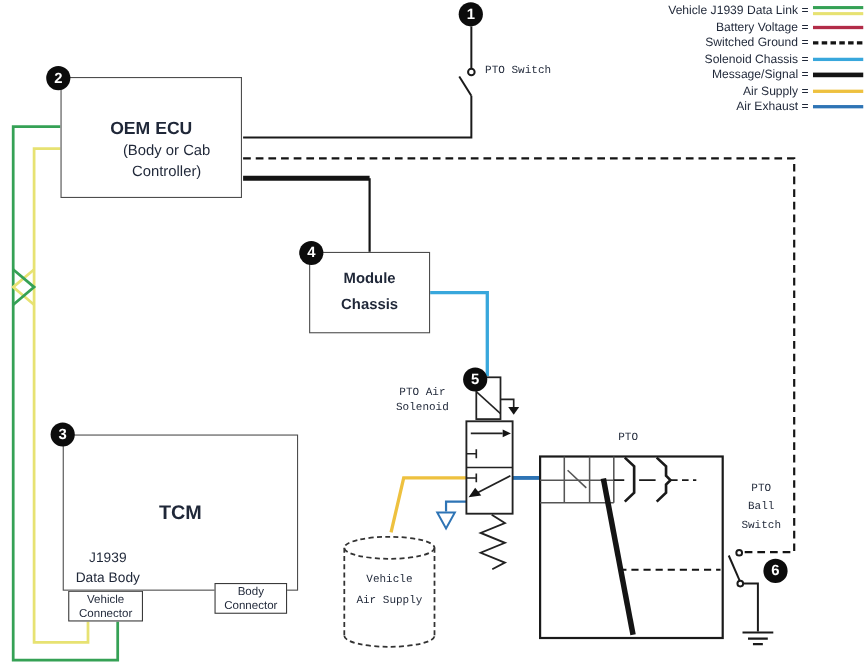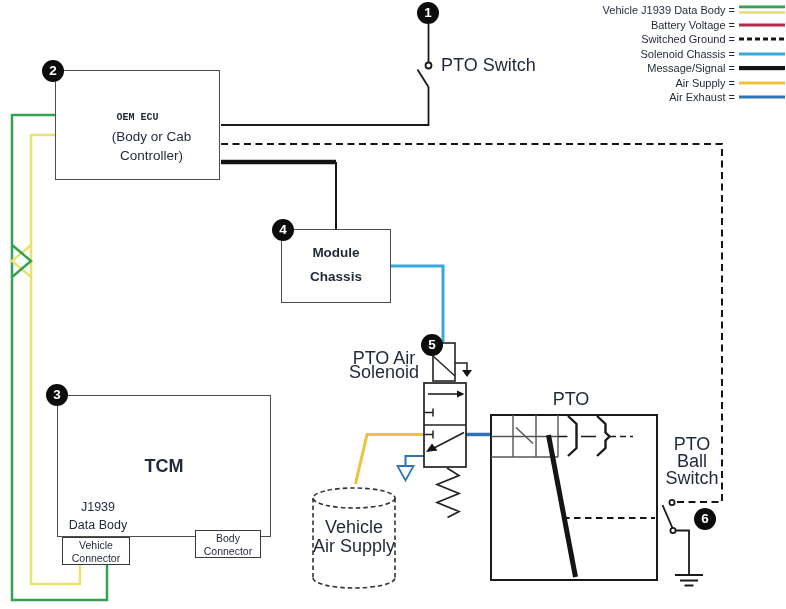--- a/index.html
+++ b/index.html
@@ -2,21 +2,21 @@
 <html><head>
 <meta charset="utf-8">
 <style>
   html,body{margin:0;padding:0;background:#fff;}
   #stage{position:relative;width:786px;height:609px;background:#ffffff;overflow:hidden;
          font-family:"Liberation Sans",sans-serif;color:#1f2738;}
   svg.layer{position:absolute;left:0;top:0;}
   .box{position:absolute;background:#fff;border:1.5px solid #4d4d4d;box-sizing:border-box;}
   .conn{position:absolute;background:#fff;border:1.3px solid #3a3a3a;box-sizing:border-box;
         font-size:10.5px;line-height:13px;text-align:center;padding-top:1px;z-index:4;}
-  .lbl{position:absolute;font-size:18px;line-height:14px;white-space:nowrap;z-index:3;}
+  .lbl{position:absolute;font-size:10px;line-height:14px;white-space:nowrap;z-index:3;font-family:Liberation Mono, monospace;}
   .ctr{text-align:center;}
   .marker{position:absolute;width:22px;height:22px;border-radius:50%;background:#0c0c0c;color:#fff;
           font-weight:bold;font-size:13.5px;line-height:22px;text-align:center;z-index:6;}
   .boxtext{position:absolute;z-index:3;text-align:center;}
   #legend{position:absolute;top:3px;right:1px;z-index:5;}
   .lgrow{display:flex;justify-content:flex-end;align-items:center;height:14.5px;gap:4px;}
   .lgrow .lgl{font-size:11px;white-space:nowrap;}
   .b{font-weight:bold;}
 </style>
 </head>
@@ -91,21 +91,21 @@
 
     <g stroke="#333" stroke-width="1.6" stroke-dasharray="4.5 3" fill="none">
       <ellipse cx="354" cy="498" rx="41" ry="10" fill="#fff"></ellipse>
       <path d="M313 498 V578 M395 498 V578"></path>
       <path d="M313 578 A41 10 0 0 0 395 578"></path>
     </g>
   </svg>
 
   <div class="box" style="left:55px;top:70px;width:165px;height:110px;z-index:2;"></div>
   <div class="boxtext" style="left:57px;top:108px;width:161px;line-height:19px;">
-    <div class="b" style="font-size:10px;font-family:Liberation Mono, monospace;">OEM ECU</div>
+    <div class="b" style="font-size:16px;">OEM ECU</div>
     <div style="font-size:13.5px;padding-left:28px;">(Body or Cab Controller)</div>
   </div>
 
   <div class="box" style="left:281px;top:229px;width:110px;height:74px;z-index:2;"></div>
   <div class="boxtext b" style="left:281px;top:241px;width:110px;font-size:13.5px;line-height:24px;">
     <div>Module</div>
     <div>Chassis</div>
   </div>
 
   <div class="box" style="left:57px;top:395px;width:214px;height:142px;z-index:2;"></div>
@@ -147,21 +147,21 @@
 
   <div class="marker" style="left:417px;top:2px;">1</div>
   <div class="marker" style="left:42px;top:60px;">2</div>
   <div class="marker" style="left:46px;top:384px;">3</div>
   <div class="marker" style="left:272px;top:219px;">4</div>
   <div class="marker" style="left:421px;top:334px;">5</div>
   <div class="marker" style="left:694px;top:508px;">6</div>
 
   <div id="legend">
     <div class="lgrow">
-      <span class="lgl">Vehicle J1939 Data Body =</span>
+      <span class="lgl">Vehicle J1939 Data Link =</span>
       <svg width="46" height="12">
         <rect x="0" y="1.5" width="46" height="2.8" fill="#35a155"></rect>
         <rect x="0" y="7" width="46" height="2.8" fill="#e7e272"></rect>
       </svg>
     </div>
     <div class="lgrow">
       <span class="lgl">Battery Voltage =</span>
       <svg width="46" height="12">
         <rect x="0" y="4.5" width="46" height="3" fill="#b22c48"></rect>
       </svg>

